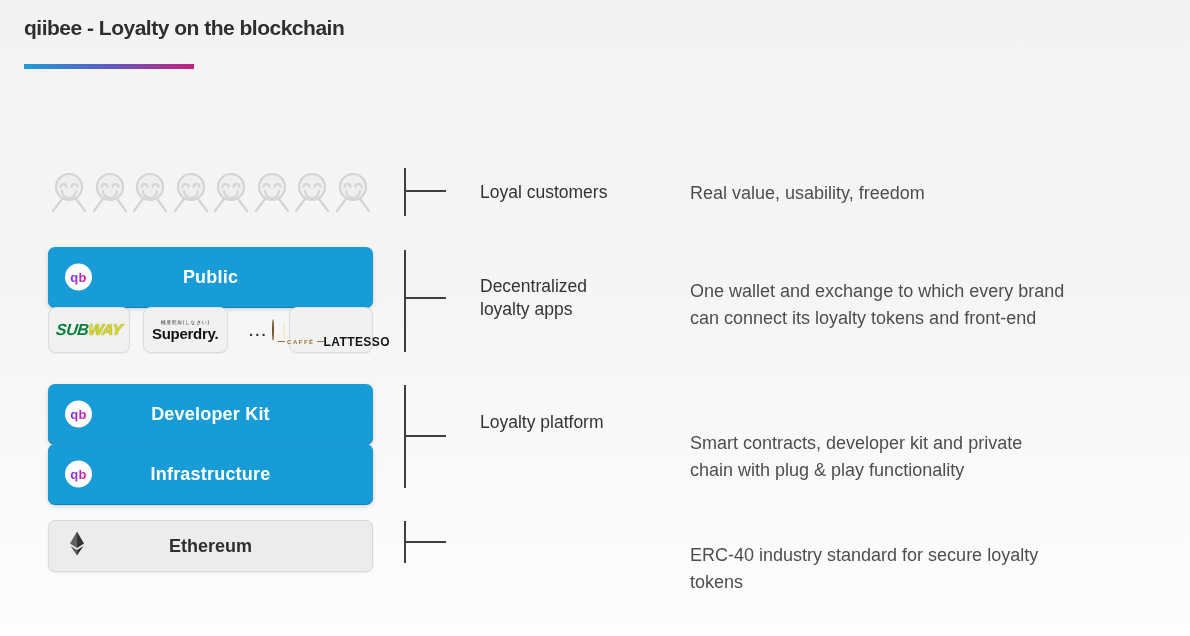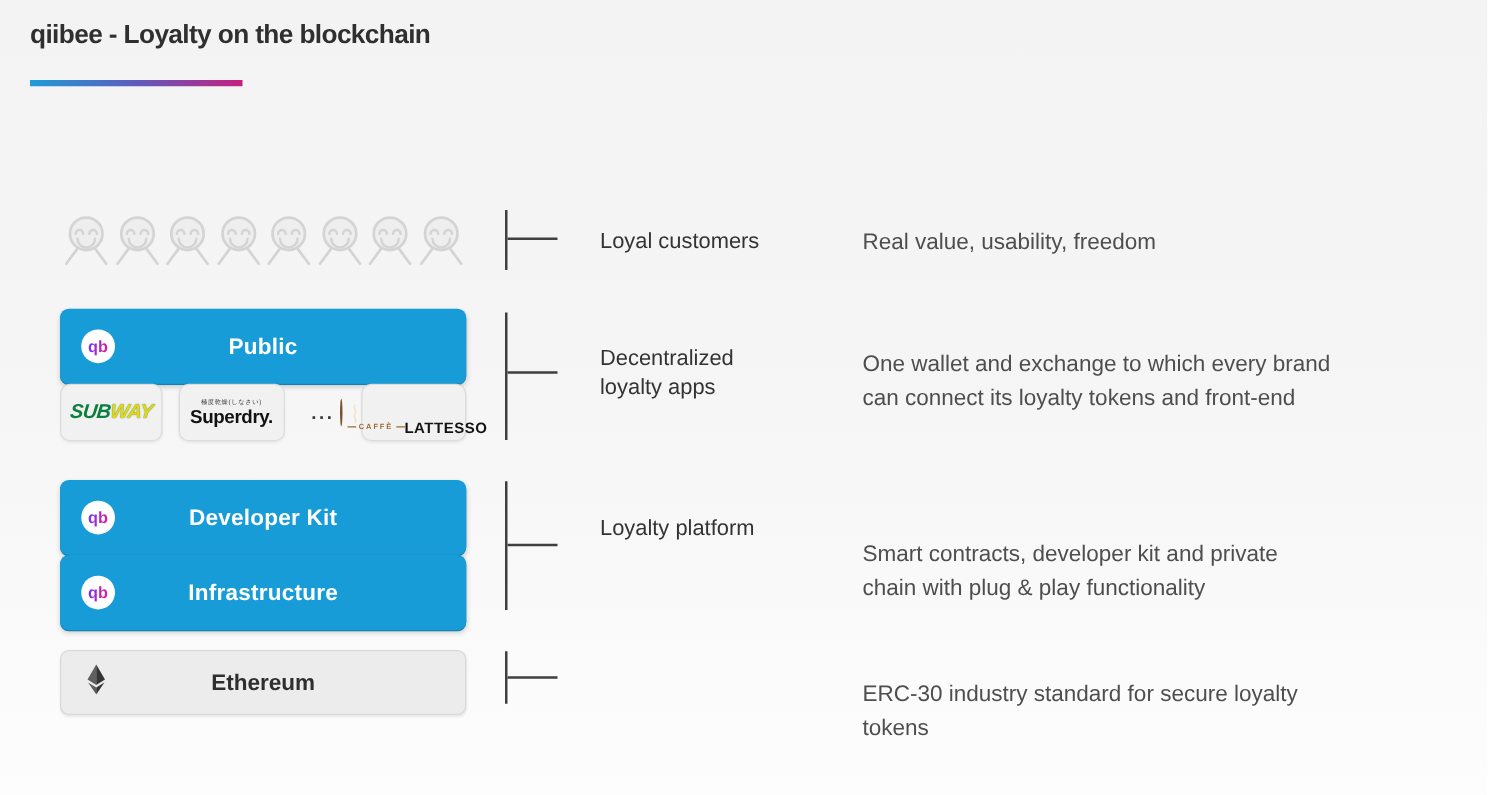--- a/index.html
+++ b/index.html
@@ -288,16 +288,16 @@
   <div class="row-label label-1">Loyal customers</div>
   <div class="row-label label-2">Decentralized
 loyalty apps</div>
   <div class="row-label label-3">Loyalty platform</div>
 
   <div class="row-desc desc-1">Real value, usability, freedom</div>
   <div class="row-desc desc-2">One wallet and exchange to which every brand
 can connect its loyalty tokens and front-end</div>
   <div class="row-desc desc-3">Smart contracts, developer kit and private
 chain with plug &amp; play functionality</div>
-  <div class="row-desc desc-4">ERC-30 industry standard for secure loyalty
+  <div class="row-desc desc-4">ERC-40 industry standard for secure loyalty
 tokens</div>
 
 </div>
 
 </body></html>

